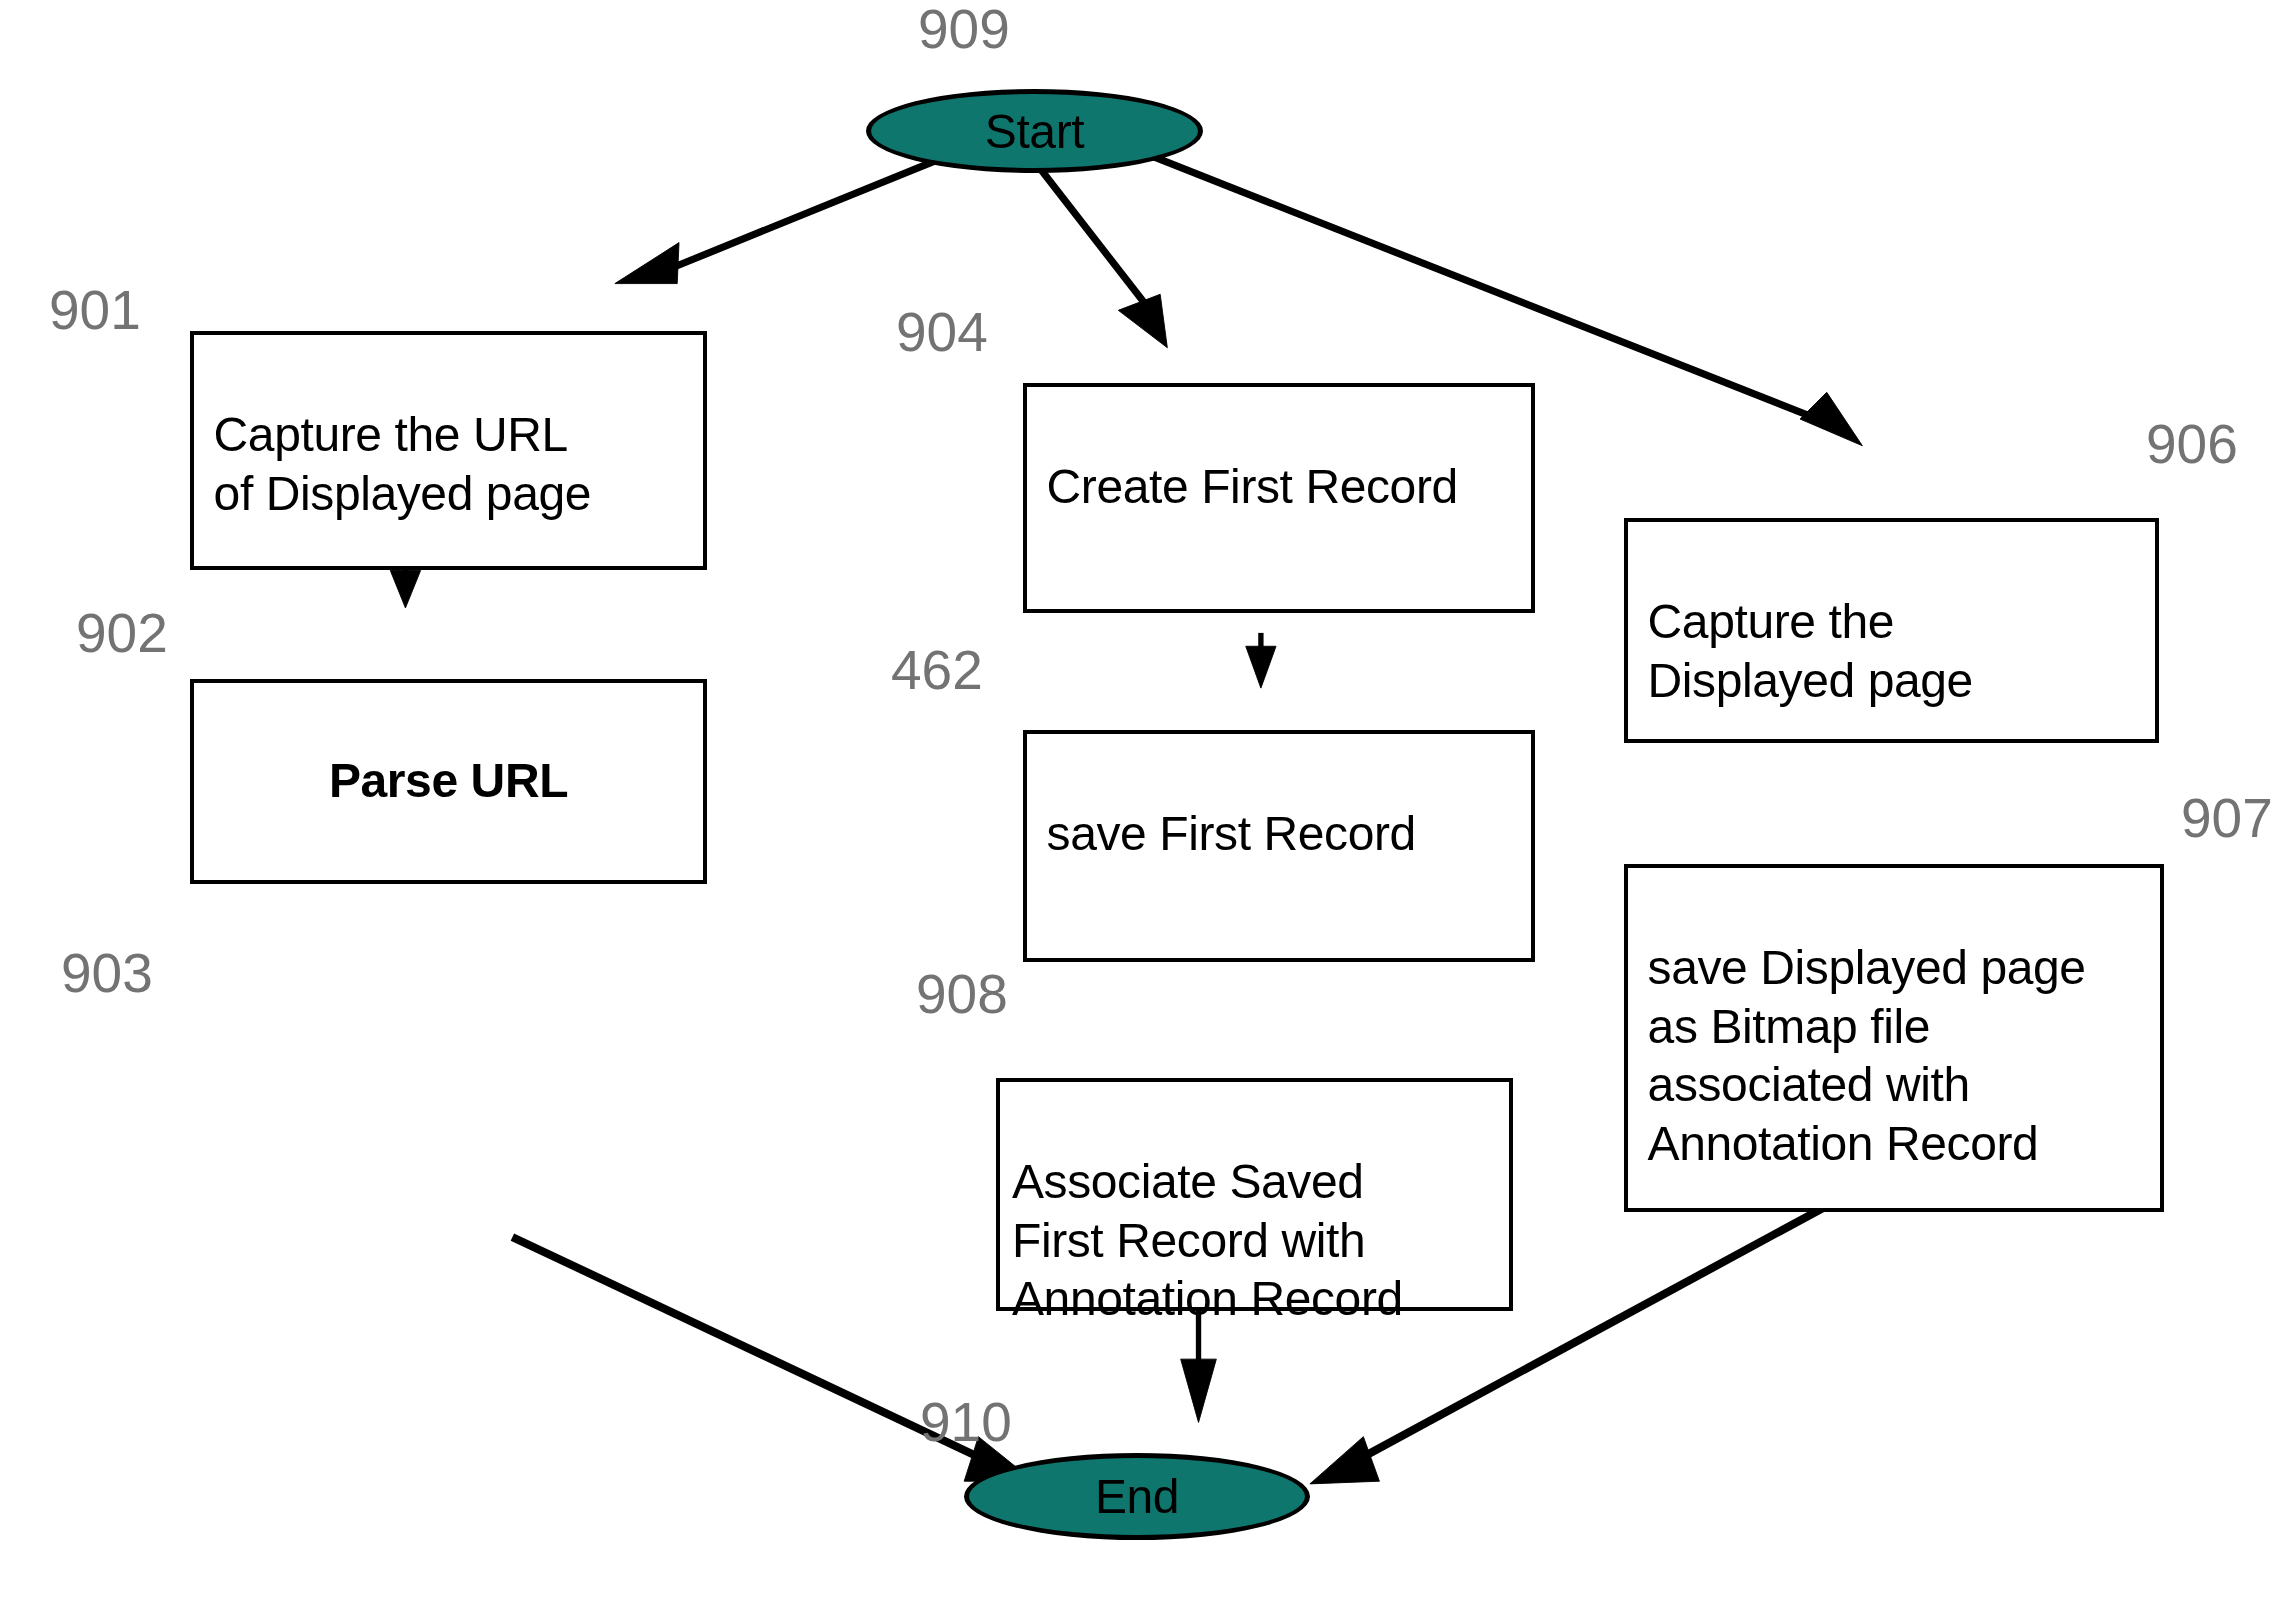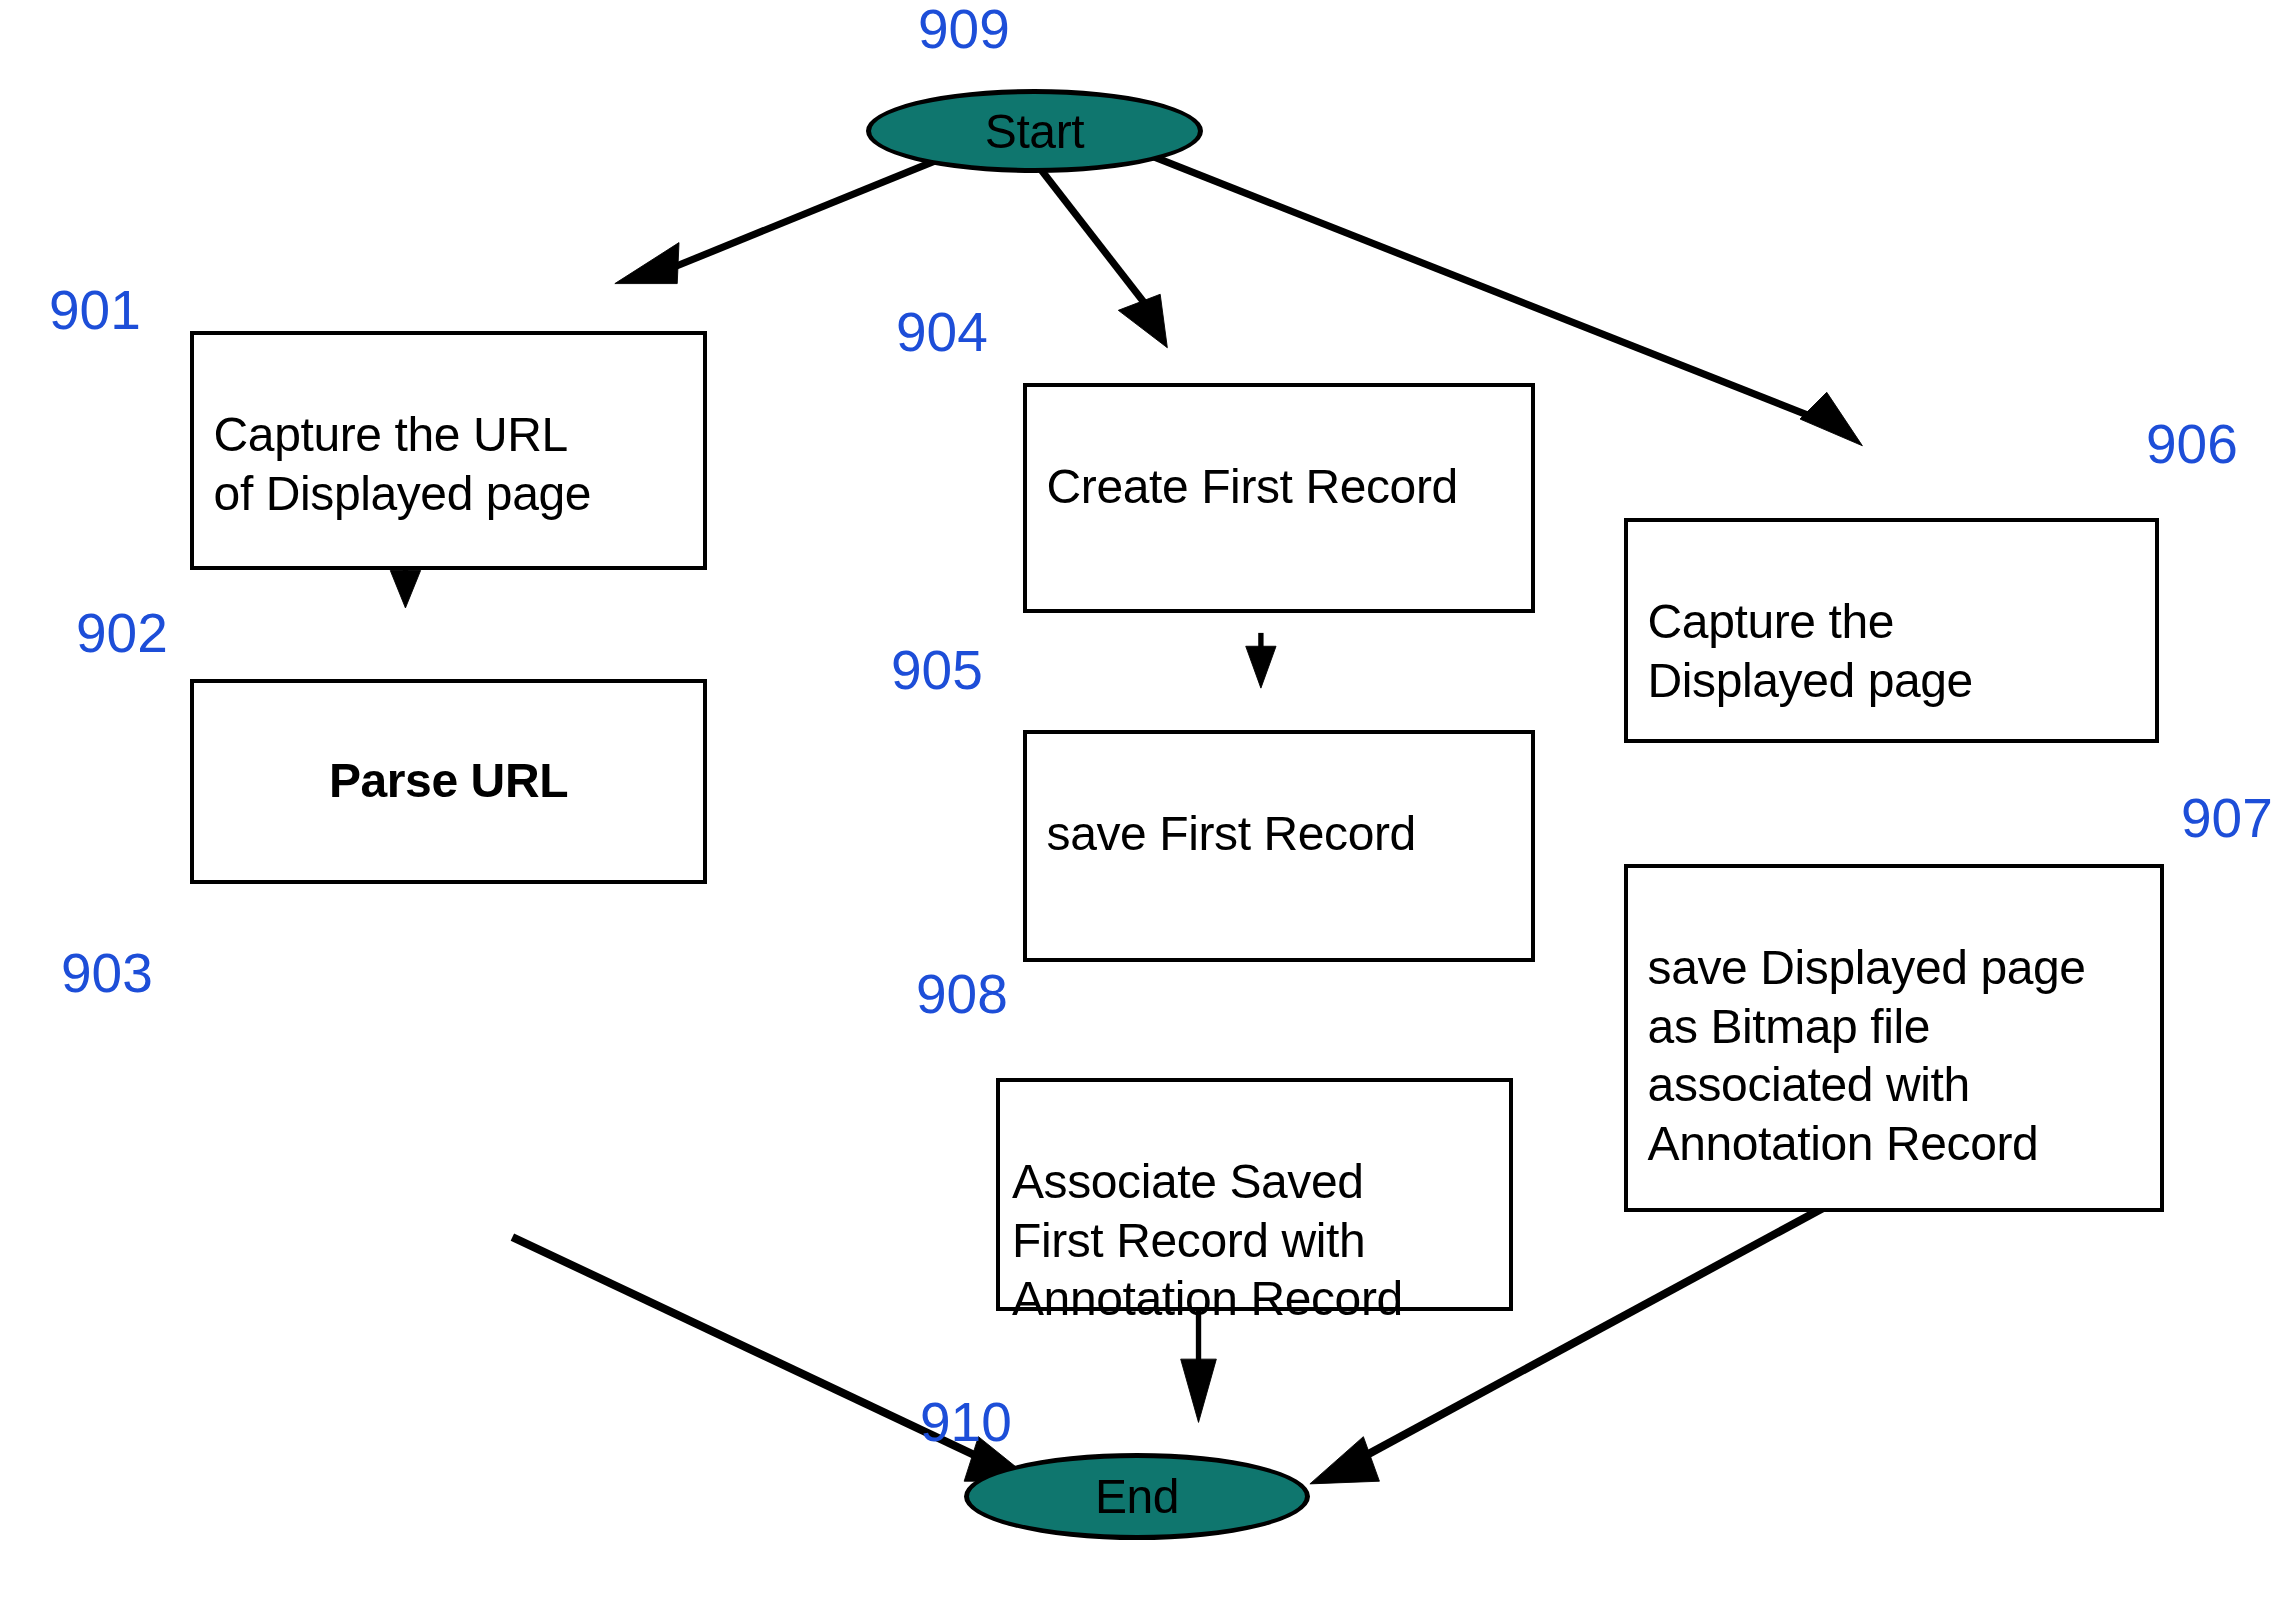--- a/index.html
+++ b/index.html
@@ -54,21 +54,21 @@
     display: flex;
     align-items: center;
     justify-content: center;
     font-family: "Liberation Sans", sans-serif;
     font-size: 48px;
     letter-spacing: -0.4px;
     z-index: 4;
   }
   .ref-label {
     position: absolute;
-    color: #1d4ed8;
+    color: #737373;
     font-family: "Liberation Sans", sans-serif;
     font-size: 55px;
     letter-spacing: 0px;
     line-height: 1;
     z-index: 5;
     white-space: nowrap;
   }
 </style>
 </head>
 <body>
@@ -133,21 +133,21 @@
         <polygon points="1470,1665 1548,1662 1530,1612"></polygon>
       </g>
 
     </g>
   </svg>
 
   <div class="ref-label" style="left:49px;  top:283px;">901</div>
   <div class="ref-label" style="left:76px;  top:606px;">902</div>
   <div class="ref-label" style="left:61px;  top:946px;">903</div>
   <div class="ref-label" style="left:896px;top:305px;">904</div>
-  <div class="ref-label" style="left:891px;top:643px;">905</div>
+  <div class="ref-label" style="left:891px;top:643px;">462</div>
   <div class="ref-label" style="left:916px;top:967px;">908</div>
   <div class="ref-label" style="left:2146px;top:417px;text-align:right;">906</div>
   <div class="ref-label" style="left:2181px;top:791px;">907</div>
   <div class="ref-label" style="left:920px;top:1395px;">910</div>
   <div class="ref-label" style="left:918px;top:1.8px;">909</div>
 
   <div class="node-ellipse" style="left:866px; top:89px; width:337px; height:84px;">
     <span>Start</span>
   </div>
 

